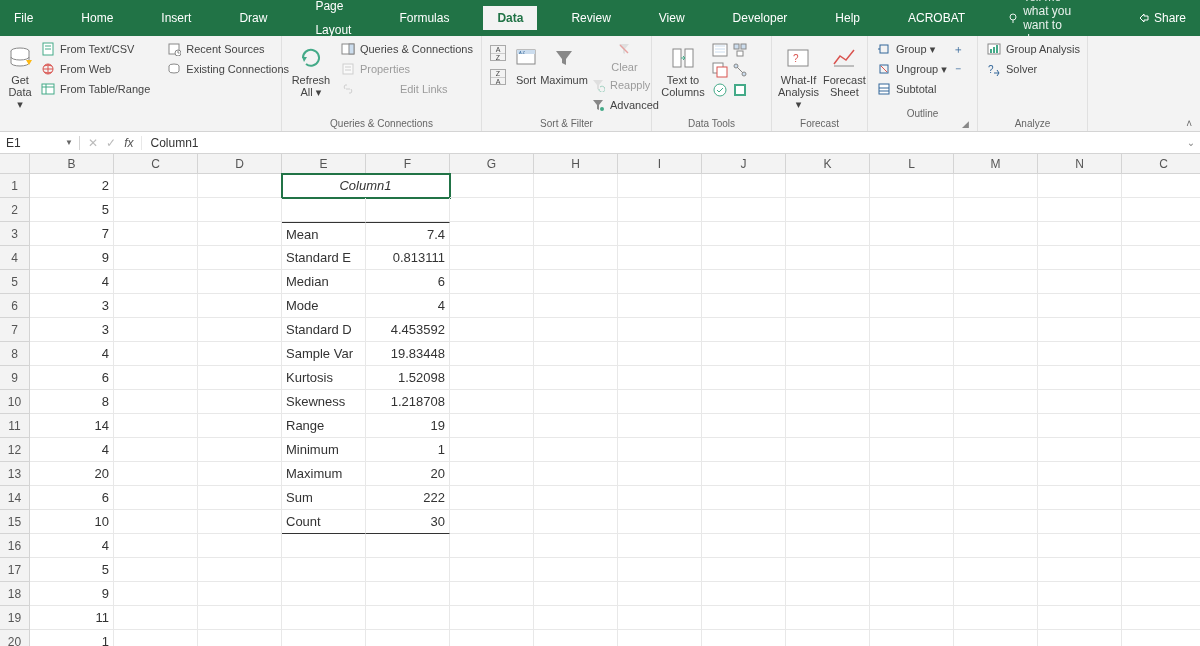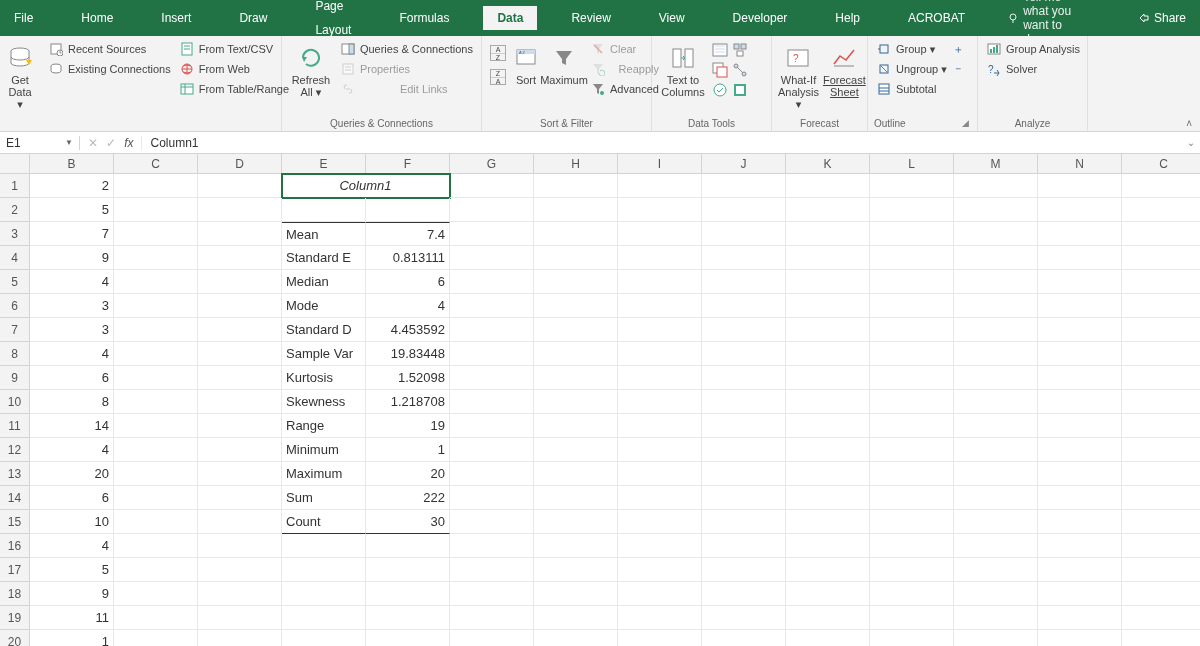--- a/index.html
+++ b/index.html
@@ -94,70 +94,70 @@
         <span class="ic">
           <svg width="26" height="26" viewBox="0 0 26 26">
               <ellipse cx="13" cy="6" rx="9" ry="3" fill="#fff" stroke="#888"></ellipse>
               <path d="M4 6 v12 a9 3 0 0 0 18 0 V6" fill="#fff" stroke="#888"></path>
               <path d="M4 12 a9 3 0 0 0 18 0" fill="none" stroke="#888"></path>
               <polygon points="19,15 25,15 22,20" fill="#fdb813"></polygon>
             </svg>
         </span>
         <span>Get Data ▾</span>
       </div>
+      <div class="small-list">
+        <div class="small-btn">
+            <span class="ic">
+              <svg width="14" height="14" viewBox="0 0 14 14">
+                <rect x="2" y="1" width="10" height="12" fill="#fff" stroke="#4a8"></rect>
+                <line x1="4" y1="4" x2="10" y2="4" stroke="#4a8"></line>
+                <line x1="4" y1="7" x2="10" y2="7" stroke="#4a8"></line>
+              </svg>
+            </span>
+            <span>From Text/CSV</span>
+          </div>
+        <div class="small-btn">
+            <span class="ic">
+              <svg width="14" height="14" viewBox="0 0 14 14">
+                <circle cx="7" cy="7" r="5" fill="none" stroke="#d9534f"></circle>
+                <path d="M2 7 h10 M7 2 v10 M3 4 q4 -2 8 0 M3 10 q4 2 8 0" stroke="#d9534f" fill="none"></path>
+              </svg>
+            </span>
+            <span>From Web</span>
+          </div>
+        <div class="small-btn">
+            <span class="ic">
+              <svg width="14" height="14" viewBox="0 0 14 14">
+                <rect x="1" y="2" width="12" height="10" fill="#fff" stroke="#4a8"></rect>
+                <line x1="1" y1="5" x2="13" y2="5" stroke="#4a8"></line>
+                <line x1="5" y1="2" x2="5" y2="12" stroke="#4a8"></line>
+              </svg>
+            </span>
+            <span>From Table/Range</span>
+          </div>
+      </div>
       <div class="small-list" style="margin-left:8px;">
         <div class="small-btn">
             <span class="ic">
               <svg width="14" height="14" viewBox="0 0 14 14">
                 <rect x="2" y="2" width="10" height="10" fill="#fff" stroke="#888"></rect>
                 <circle cx="11" cy="11" r="3" fill="#fff" stroke="#888"></circle>
                 <path d="M11 9 v2 h1.5" stroke="#888" fill="none"></path>
               </svg>
             </span>
             <span>Recent Sources</span>
           </div>
         <div class="small-btn">
             <span class="ic">
               <svg width="14" height="14" viewBox="0 0 14 14">
                 <ellipse cx="7" cy="4" rx="5" ry="2" fill="#fff" stroke="#888"></ellipse>
                 <path d="M2 4 v5 a5 2 0 0 0 10 0 V4" fill="#fff" stroke="#888"></path>
               </svg>
             </span>
             <span>Existing Connections</span>
-          </div>
-      </div>
-      <div class="small-list">
-        <div class="small-btn">
-            <span class="ic">
-              <svg width="14" height="14" viewBox="0 0 14 14">
-                <rect x="2" y="1" width="10" height="12" fill="#fff" stroke="#4a8"></rect>
-                <line x1="4" y1="4" x2="10" y2="4" stroke="#4a8"></line>
-                <line x1="4" y1="7" x2="10" y2="7" stroke="#4a8"></line>
-              </svg>
-            </span>
-            <span>From Text/CSV</span>
-          </div>
-        <div class="small-btn">
-            <span class="ic">
-              <svg width="14" height="14" viewBox="0 0 14 14">
-                <circle cx="7" cy="7" r="5" fill="none" stroke="#d9534f"></circle>
-                <path d="M2 7 h10 M7 2 v10 M3 4 q4 -2 8 0 M3 10 q4 2 8 0" stroke="#d9534f" fill="none"></path>
-              </svg>
-            </span>
-            <span>From Web</span>
-          </div>
-        <div class="small-btn">
-            <span class="ic">
-              <svg width="14" height="14" viewBox="0 0 14 14">
-                <rect x="1" y="2" width="12" height="10" fill="#fff" stroke="#4a8"></rect>
-                <line x1="1" y1="5" x2="13" y2="5" stroke="#4a8"></line>
-                <line x1="5" y1="2" x2="5" y2="12" stroke="#4a8"></line>
-              </svg>
-            </span>
-            <span>From Table/Range</span>
           </div>
       </div>
     </div>
   </div>
 
   <div class="group" style="width:200px;">
     <div class="group-body">
       <div class="big-btn">
         <span class="ic">
           <svg width="26" height="26" viewBox="0 0 26 26">
@@ -222,30 +222,30 @@
       </div>
       <div class="big-btn" style="width:40px;">
         <span class="ic">
             <svg width="22" height="22" viewBox="0 0 22 22">
               <path d="M3 4 h16 l-6 8 v6 l-4 -2 v-4 z" fill="#888"></path>
             </svg>
           </span>
         <span>Maximum</span>
       </div>
       <div class="small-list">
-        <div class="small-btn" style="opacity:.5;">
+        <div class="small-btn" style="opacity:.5;flex-direction:column;">
             <span class="ic">
               <svg width="14" height="14" viewBox="0 0 14 14">
                 <path d="M2 2 h10 l-4 5 v5 l-2 -1 v-4 z" fill="#ccc"></path>
                 <line x1="3" y1="3" x2="11" y2="11" stroke="#d9534f" stroke-width="1.5"></line>
               </svg>
             </span>
             <span>Clear</span>
           </div>
-        <div class="small-btn" style="opacity:.5;justify-content:space-between;">
+        <div class="small-btn" style="opacity:.5;">
             <span class="ic">
               <svg width="14" height="14" viewBox="0 0 14 14">
                 <path d="M2 2 h10 l-4 5 v5 l-2 -1 v-4 z" fill="#ccc"></path>
                 <path d="M9 9 a3 3 0 1 1 -1 2" fill="none" stroke="#4a8"></path>
               </svg>
             </span>
             <span>Reapply</span>
           </div>
         <div class="small-btn">
             <span class="ic">
@@ -323,21 +323,21 @@
     <div class="group-body">
       <div class="big-btn" style="width:44px;">
         <span class="ic">
             <svg width="24" height="24" viewBox="0 0 24 24">
               <rect x="2" y="4" width="20" height="16" fill="#fff" stroke="#888"></rect>
               <text x="7" y="16" font-size="10" fill="#d9534f">?</text>
             </svg>
           </span>
         <span>What-If Analysis ▾</span>
       </div>
-      <div class="big-btn" style="width:44px;text-decoration:underline;">
+      <div class="big-btn" style="width:44px;">
         <span class="ic">
             <svg width="24" height="24" viewBox="0 0 24 24">
               <polyline points="2,18 8,10 14,14 22,4" fill="none" stroke="#d9534f" stroke-width="1.5"></polyline>
               <line x1="2" y1="20" x2="22" y2="20" stroke="#888"></line>
             </svg>
           </span>
         <span>Forecast Sheet</span>
       </div>
     </div>
     <div class="group-label">Forecast</div>
@@ -373,21 +373,21 @@
               </svg>
             </span>
             <span>Subtotal</span>
           </div>
       </div>
       <div class="small-list" style="padding-top:2px; gap:4px;">
         <span class="ic" style="font-size:11px; color:#369;">＋</span>
         <span class="ic" style="font-size:11px; color:#369;">－</span>
       </div>
     </div>
-    <div class="group-label" style="display:flex; justify-content:space-between;">
+    <div class="group-label" style="display:flex; justify-content:space-between;flex-direction:column;">
         <span>Outline</span>
         <span class="launcher">◢</span>
       </div>
   </div>
 
   <div class="group" style="width:110px;">
     <div class="group-body">
       <div class="small-list">
         <div class="small-btn">
             <span class="ic">

